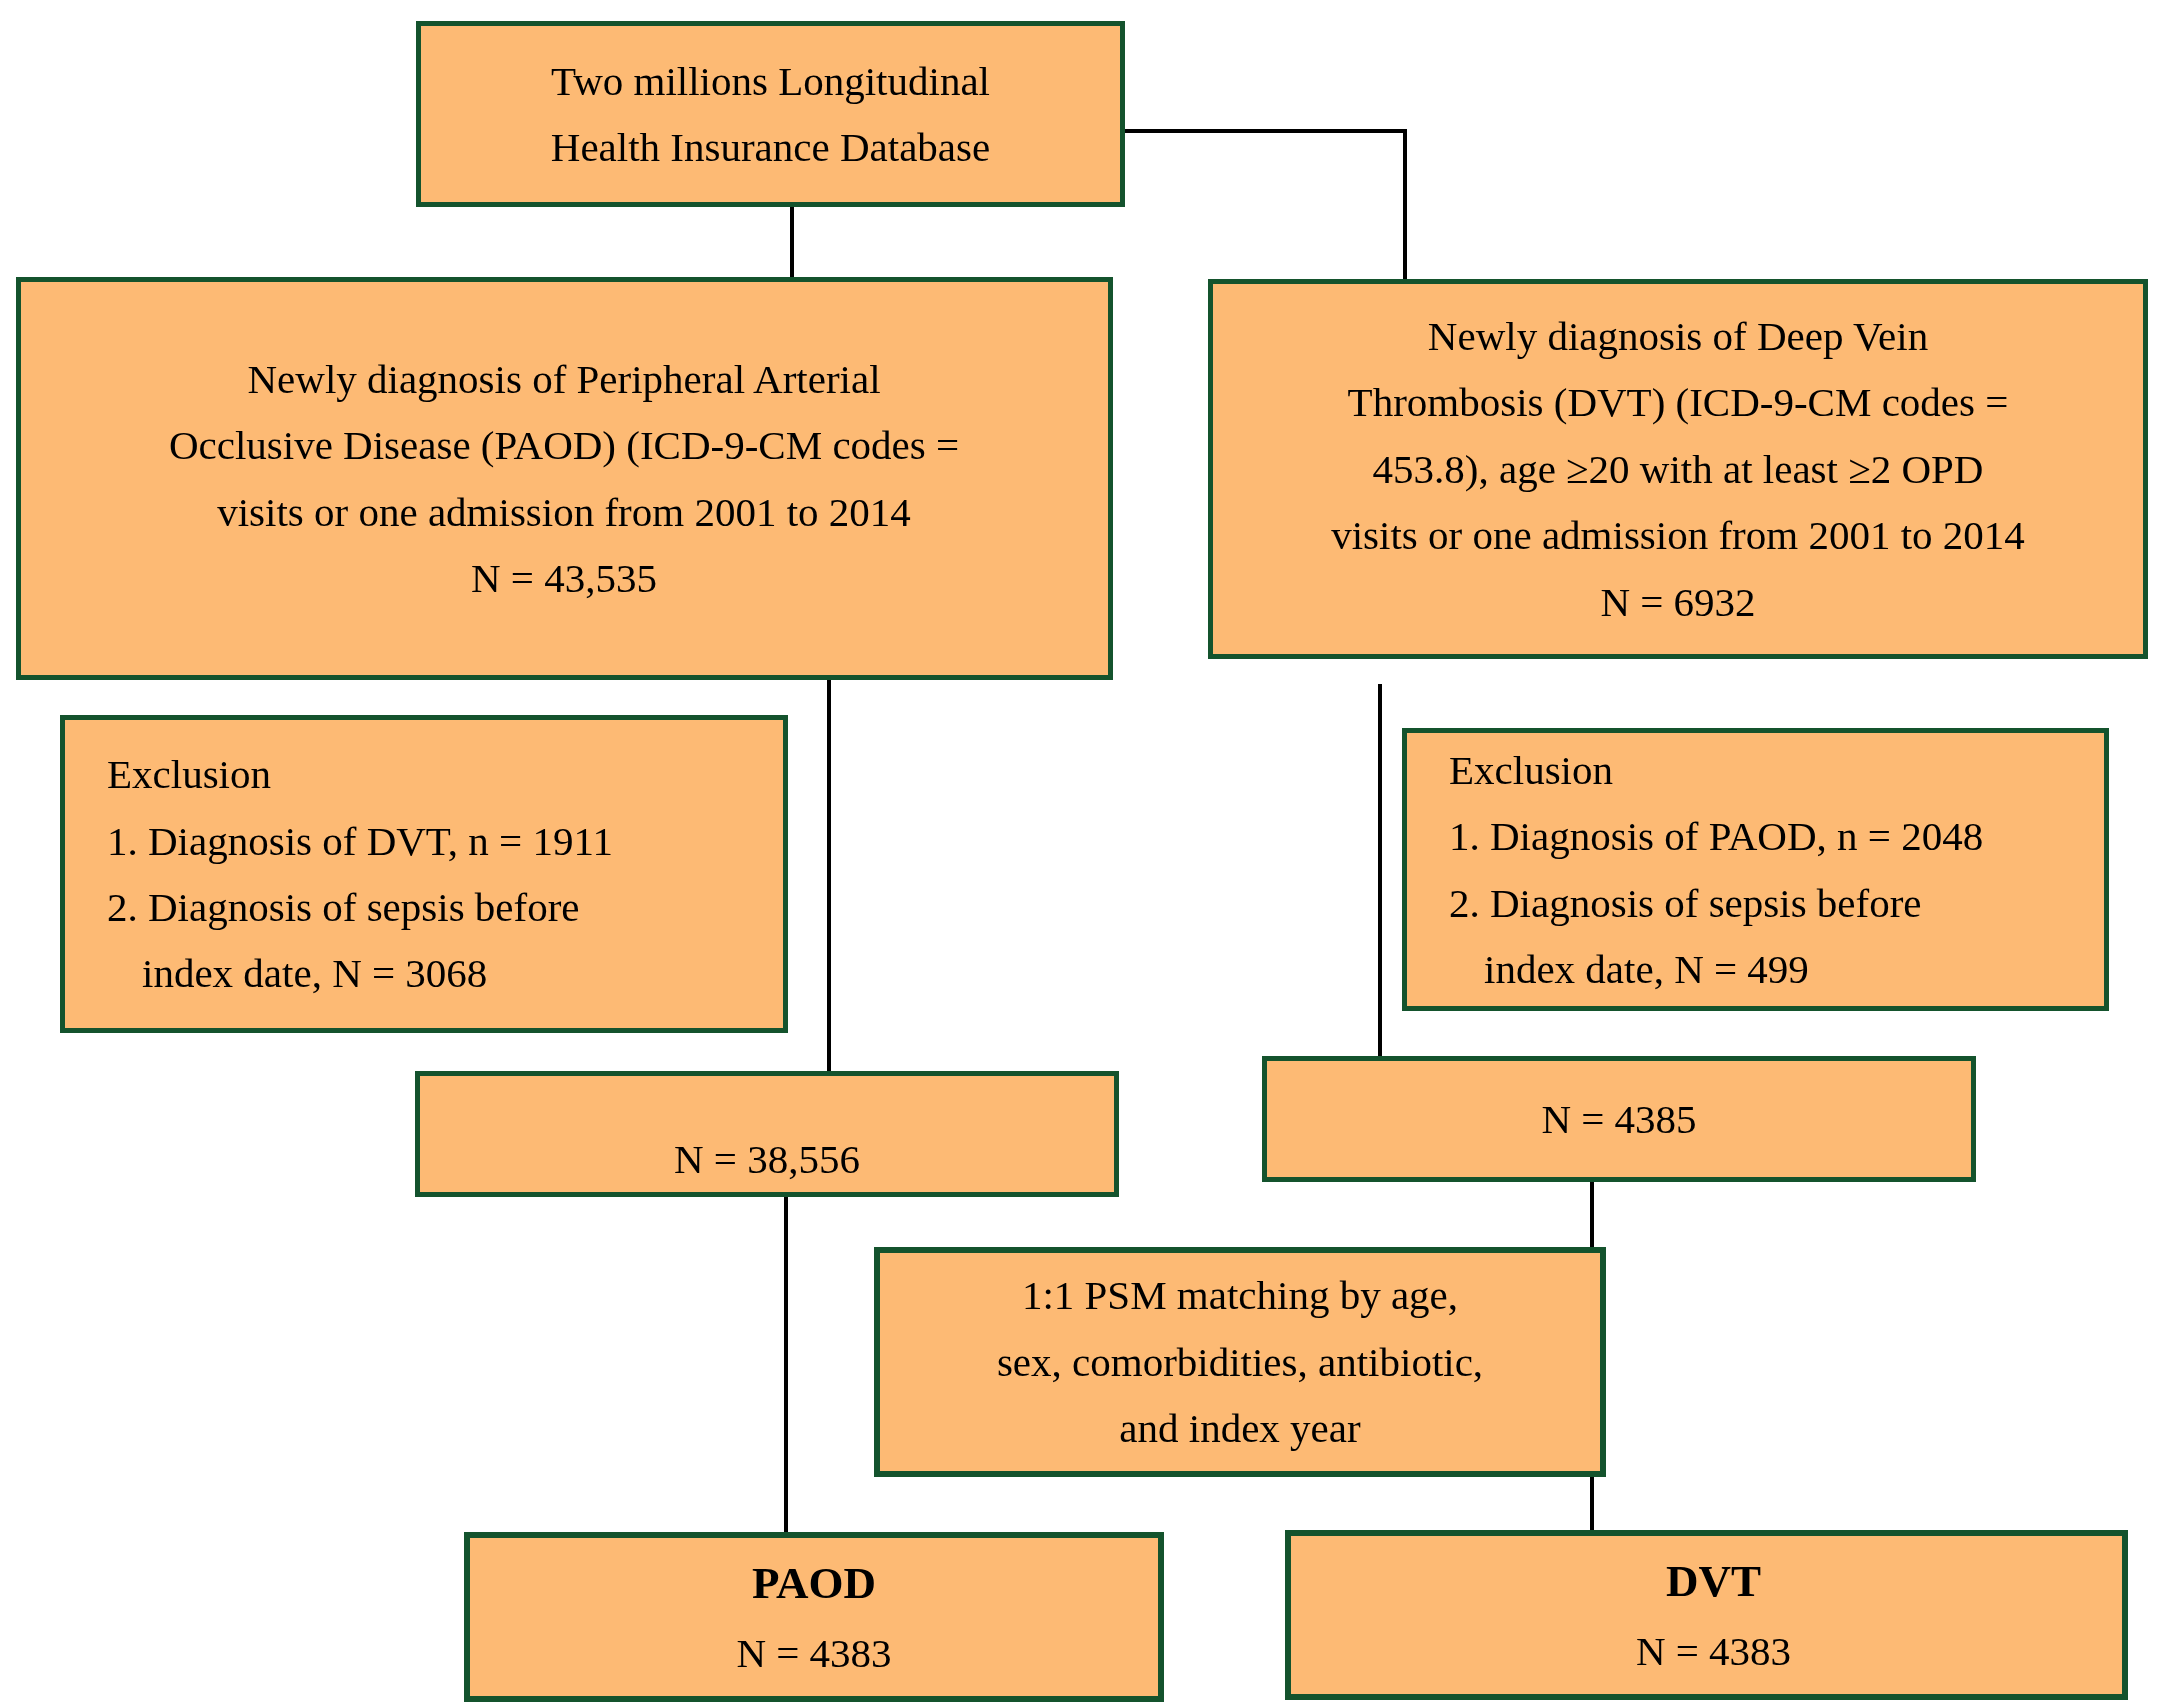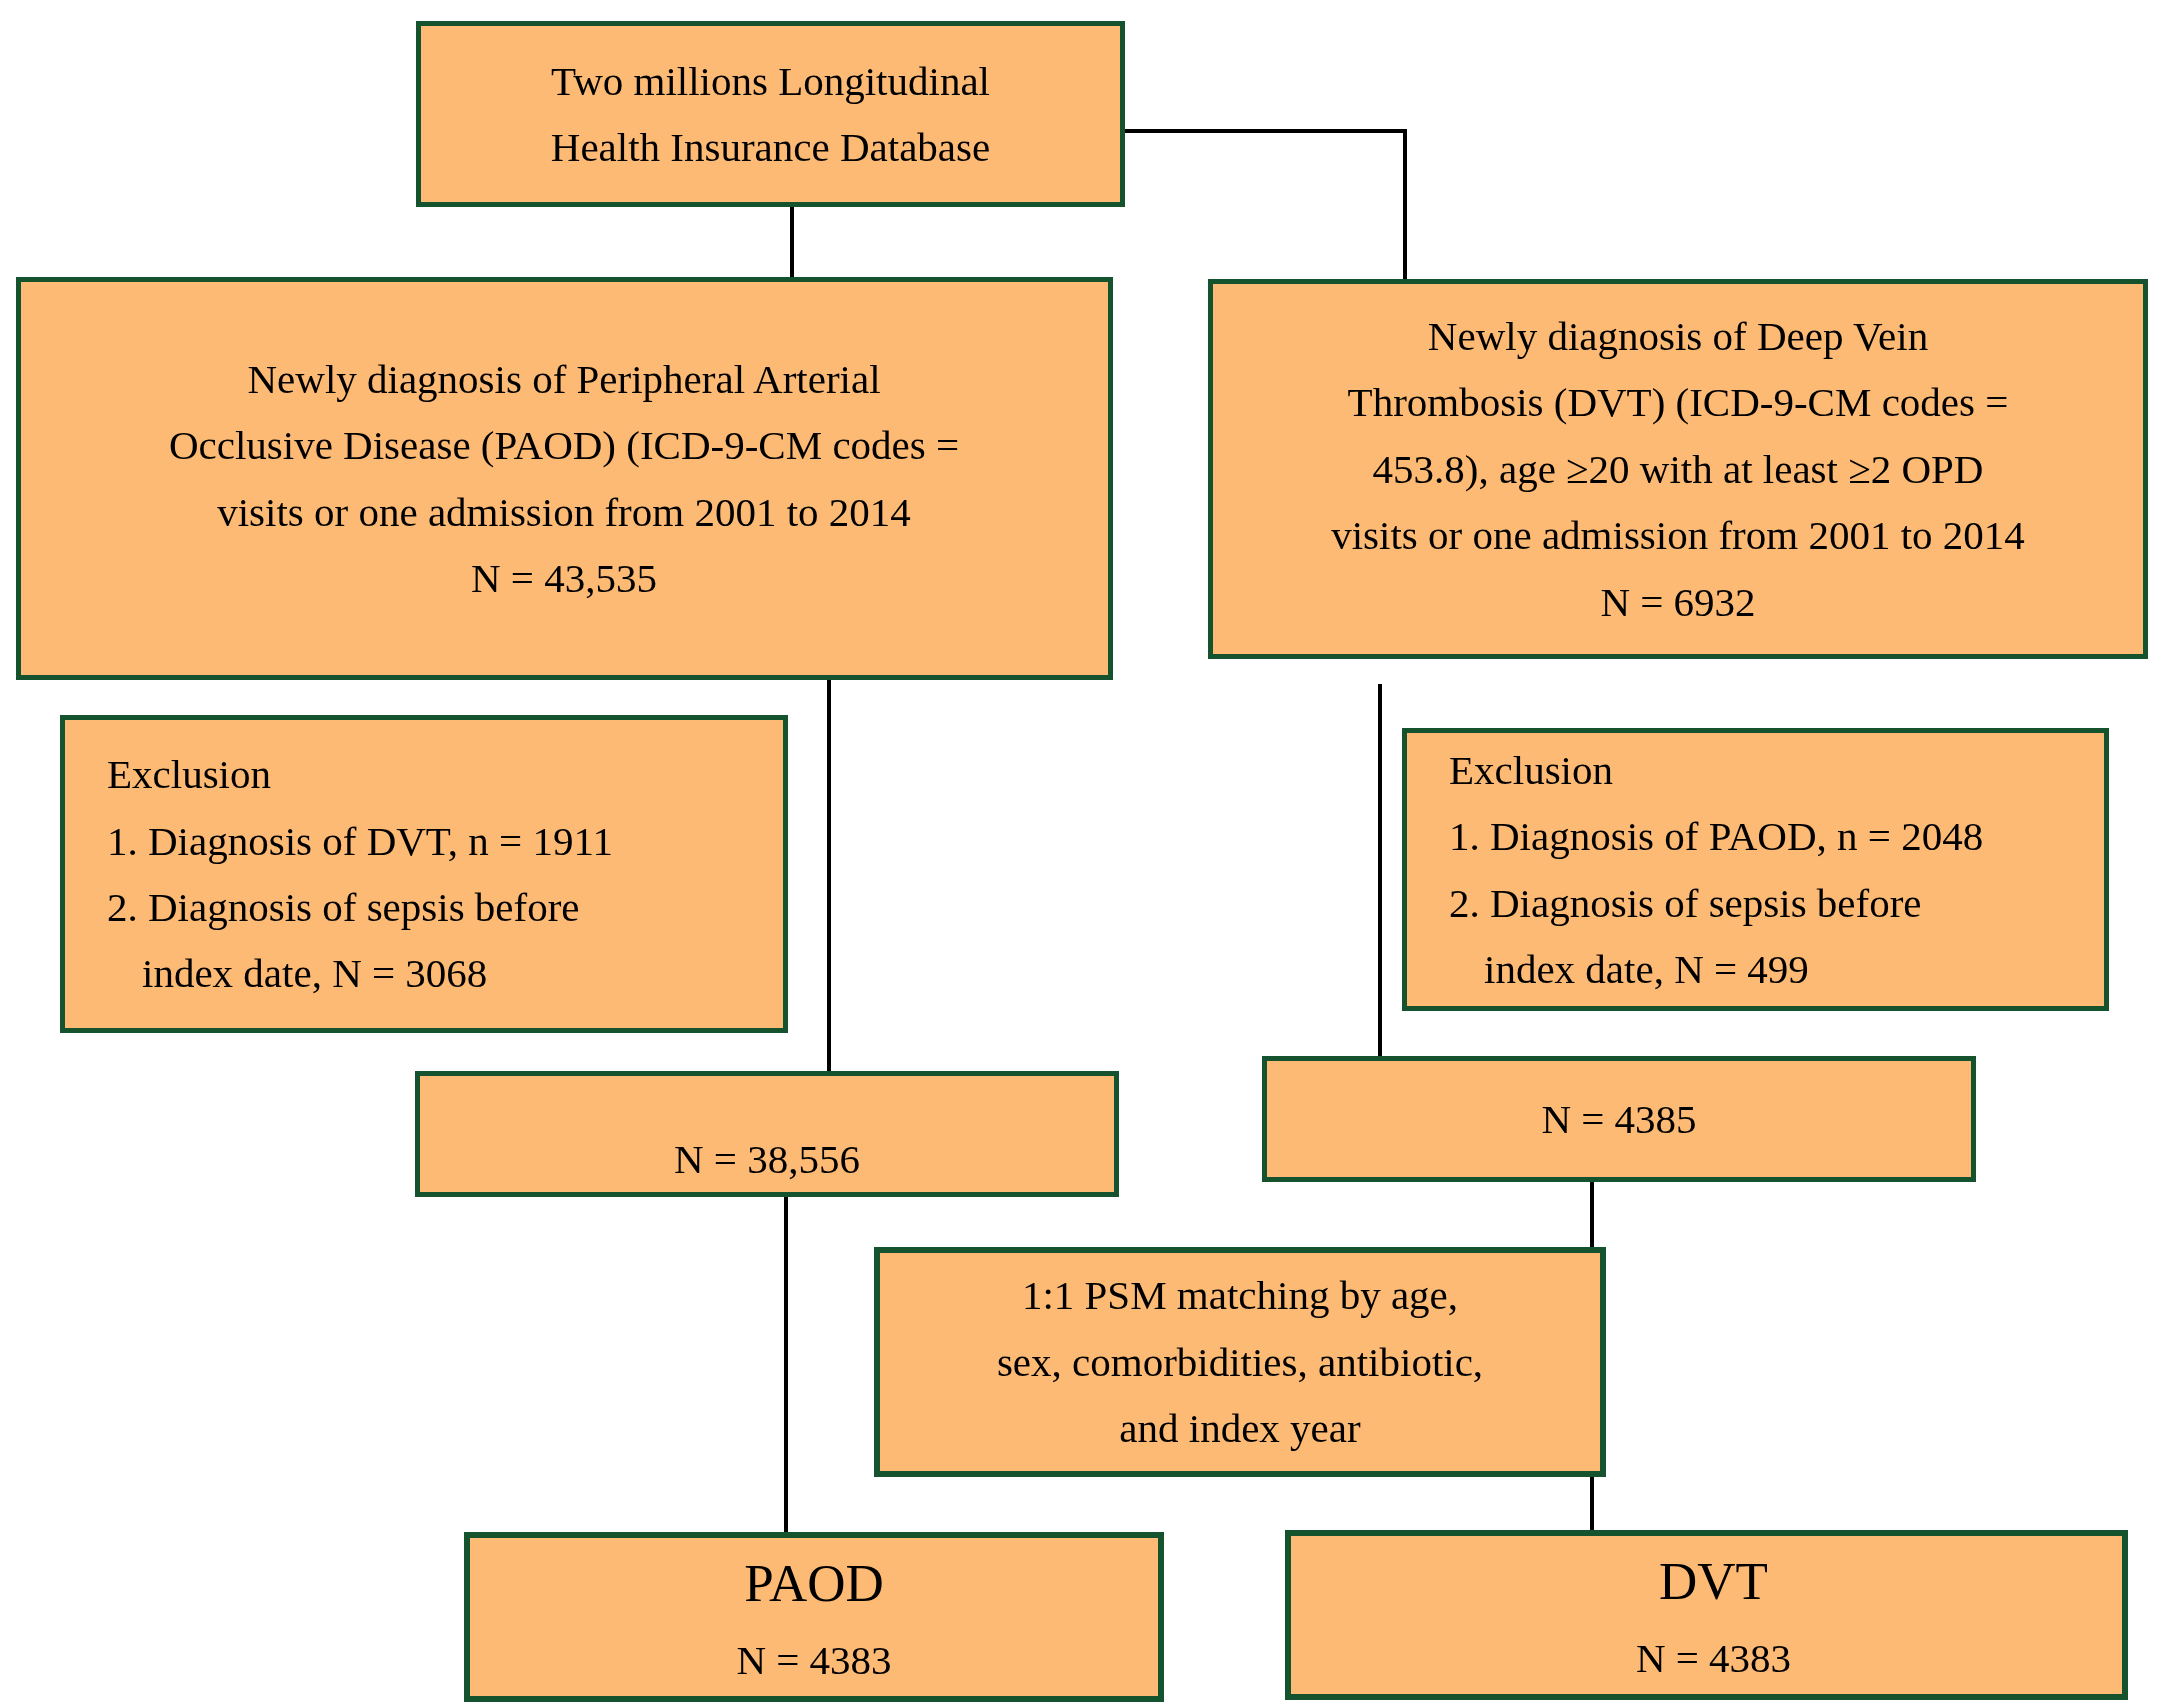--- a/index.html
+++ b/index.html
@@ -33,21 +33,21 @@
   .box .txt{ white-space:nowrap; }
   .excl{
     justify-content:center;
     align-items:flex-start;
     text-align:left;
     padding-left:42px;
     padding-right:13px;
   }
   .excl .indent{ margin-left:35px; }
   .thick{ border-width:6.4px;margin-left:47px; }
-  .final-title{ font-weight:normal; font-size:53px; }
+  .final-title{ font-weight:bold; font-size:45px; }
   .connector{
     position:absolute;
     background:#000;
   }
 </style>
 </head>
 <body>
 
 <div id="canvas">
 

